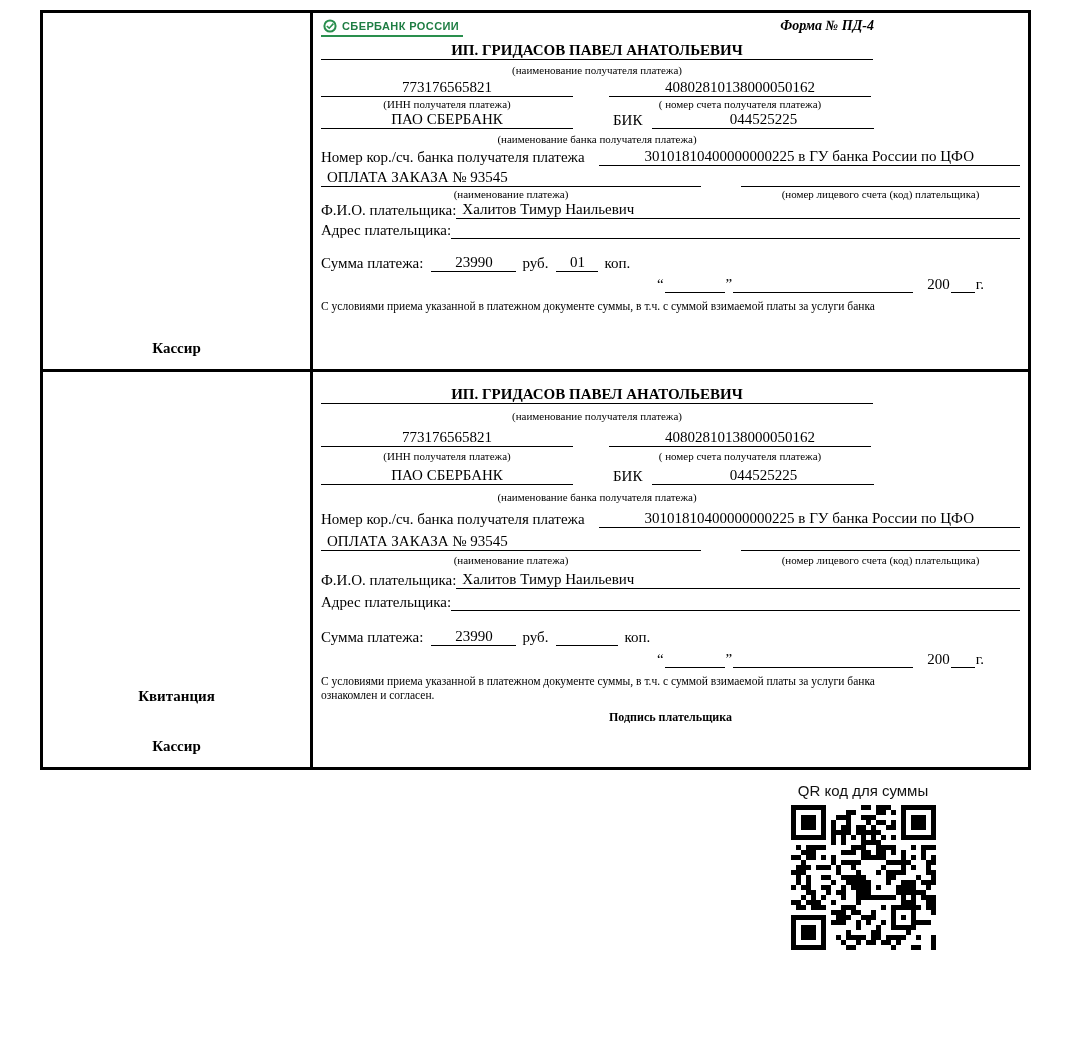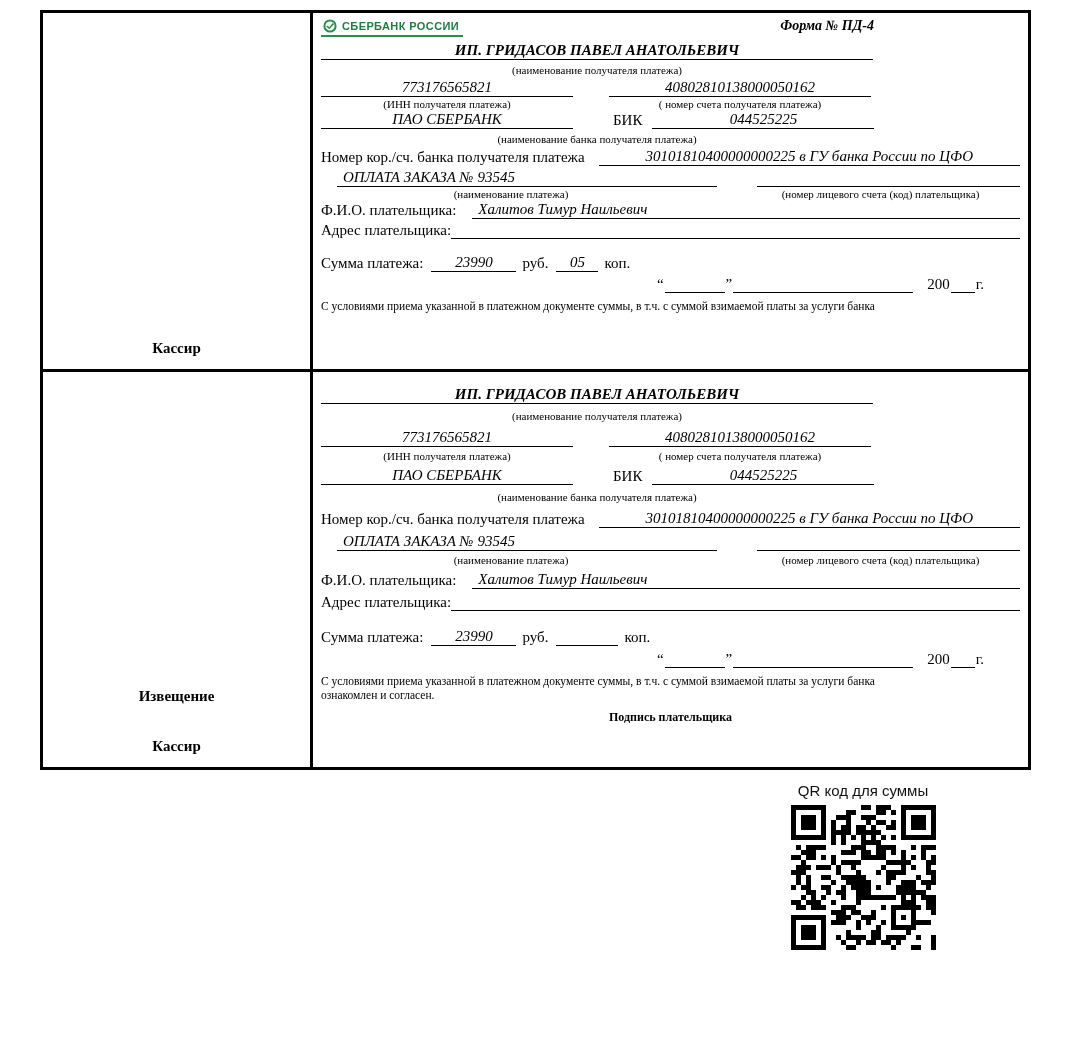--- a/index.html
+++ b/index.html
@@ -27,23 +27,23 @@
   .row { margin-bottom: 3px; }
   .s2 .row { margin-bottom: 5px; }
   .flex { display: flex; align-items: flex-end; }
   .caps-row { margin-bottom: 1px; margin-top: -2px; }
 
   .rowA { display: flex; justify-content: space-between; align-items: flex-start; height: 24px; margin-bottom: 0; }
   .logo { display: inline-flex; align-items: center; gap: 5px; border-bottom: 2px solid #2a8f4e; padding: 1px 4px 2px 2px; }
   .logo-text { color: #1e7d43; font-family: "Liberation Sans", sans-serif; font-weight: bold; font-size: 11px; letter-spacing: 0.4px; white-space: nowrap; }
   .form-no { font-weight: bold; font-style: italic; font-size: 14px; margin-right: 146px; white-space: nowrap; }
 
-  .ul { border-bottom: 1px solid #000; display: inline-block; text-align: center; vertical-align: bottom; min-height: 17px; font-style: italic; }
+  .ul { border-bottom: 1px solid #000; display: inline-block; text-align: center; vertical-align: bottom; min-height: 17px; }
   .bold { font-weight: bold; }
-  .left-text { text-align: left; padding-left: 6px; margin-left: 16px; }
+  .left-text { text-align: left; padding-left: 6px; }
   .cap { font-size: 11px; text-align: center; display: inline-block; line-height: 12px; }
   .lbl { white-space: nowrap; }
 
   .w552 { width: 552px; }
   .w252 { width: 252px; }
   .w262 { width: 262px; }
   .w222 { width: 222px; }
   .w380 { width: 380px; }
   .w85  { width: 85px; }
   .w42  { width: 42px; }
@@ -143,42 +143,42 @@
 
       <div class="row flex">
         <span class="lbl">Адрес плательщика:</span>
         <span class="ul grow"></span>
       </div>
 
       <div class="row flex sum-row">
         <span class="lbl">Сумма платежа:</span>
         <span class="ul w85">23990</span>
         <span class="lbl">руб.</span>
-        <span class="ul w42">05</span>
+        <span class="ul w42">01</span>
         <span class="lbl">коп.</span>
       </div>
 
       <div class="date-row">
         <span class="q">“</span>
           <span class="ul w60"></span>
           <span class="q">”</span>
           <span class="ul w180"></span>
         <span class="yr"><span>200</span><span class="ul w24"></span><span>г.</span></span>
       </div>
 
       <div class="agree">
         <div>С условиями приема указанной в платежном документе суммы, в т.ч. с суммой взимаемой платы за услуги банка</div>
       </div>
 
     </div>
   </div>
 
   <div class="section s2">
     <div class="lc">
-      <div class="lc-text kvit">Извещение</div>
+      <div class="lc-text kvit">Квитанция</div>
       <div class="lc-text cashier-bottom">Кассир</div>
     </div>
     <div class="rc">
 
       <div class="row name-row">
         <span class="ul w552 bold">ИП. ГРИДАСОВ ПАВЕЛ АНАТОЛЬЕВИЧ</span>
       </div>
       <div class="row caps-row">
         <span class="cap w552">(наименование получателя платежа)</span>
       </div>

